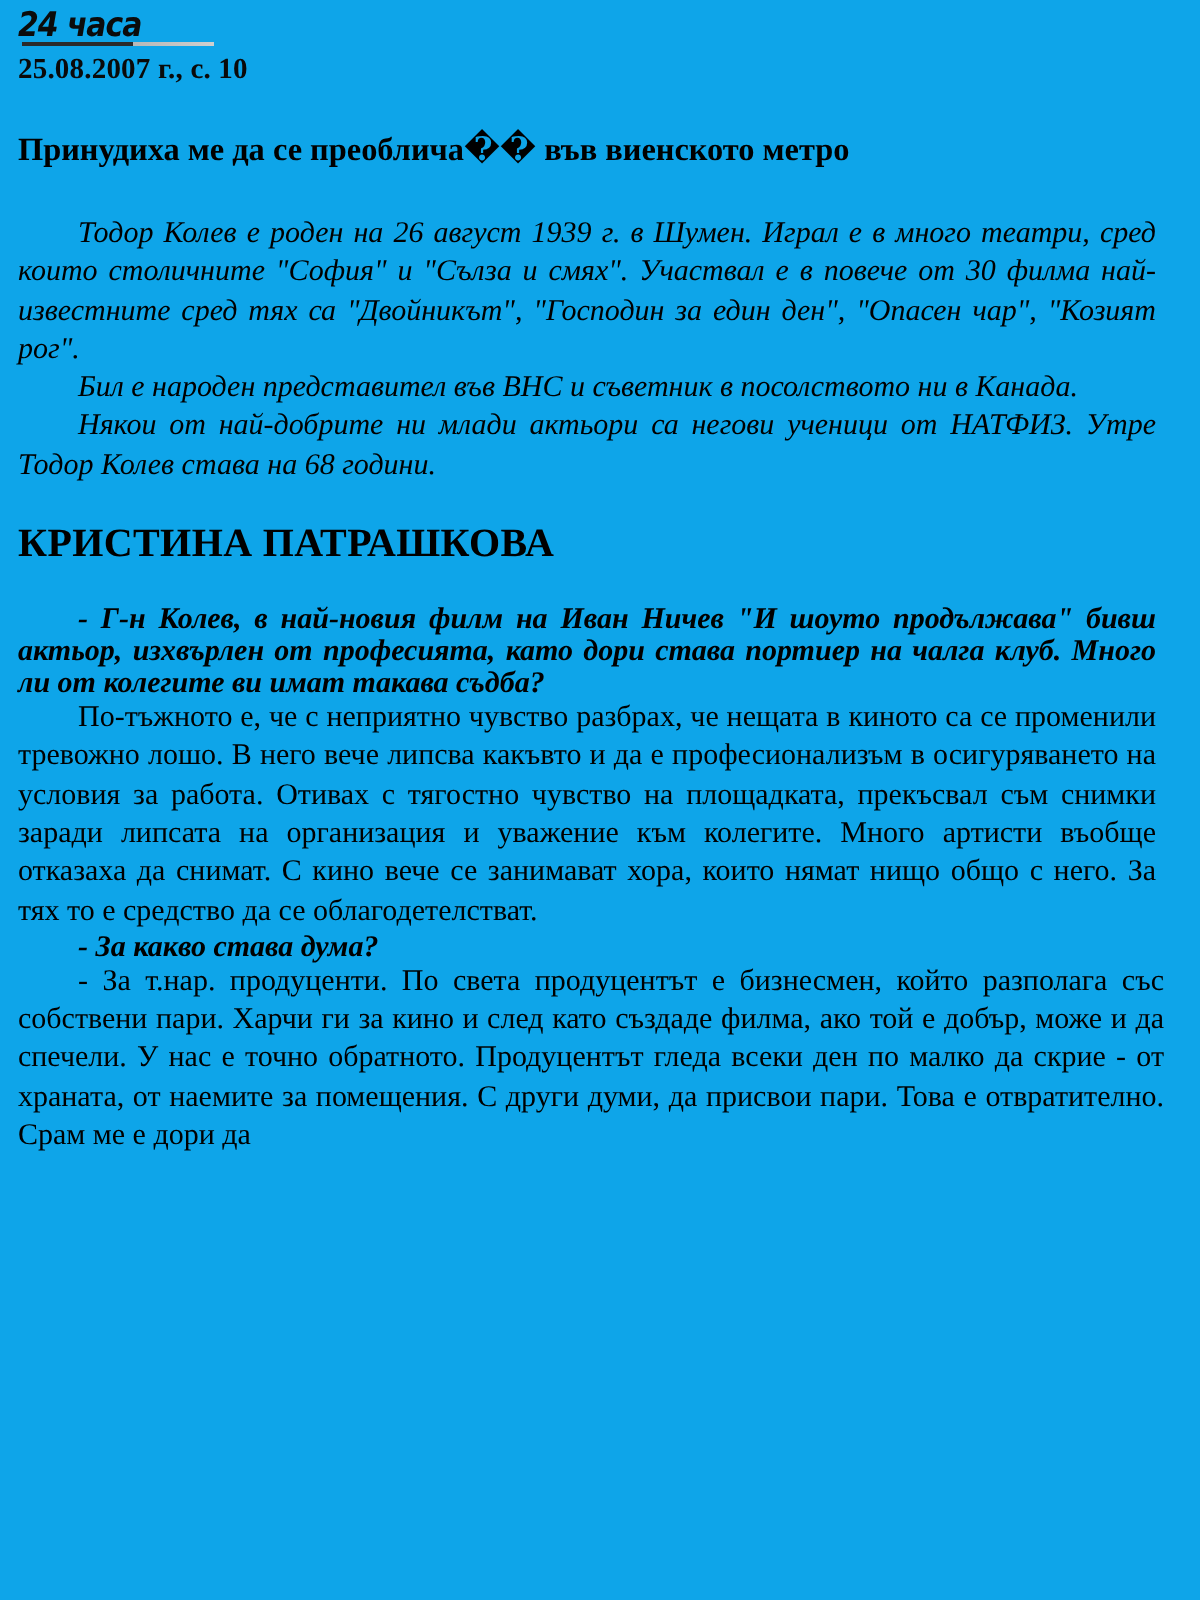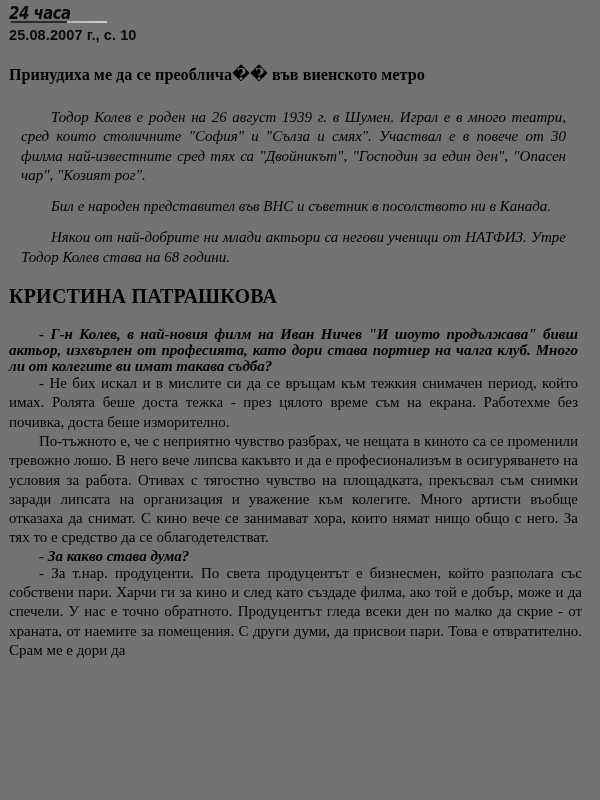--- a/index.html
+++ b/index.html
@@ -15,21 +15,21 @@
     color: #000000;
     -webkit-font-smoothing: antialiased;
   }
 
   .page {
     position: relative;
     width: 600px;
     height: 800px;
     padding: 0;
     box-sizing: border-box;
-    background: #737373;
+    background: #0ea5e9;
   }
 
   .inner {
     padding: 4px 12px 0 9px;
     box-sizing: border-box;
     width: 600px;
   }
 
   
   .masthead-row {
@@ -53,21 +53,21 @@
   .masthead-rule {
     position: absolute;
     left: 2px;
     top: 17px;
     width: 96px;
     height: 2px;
     background: linear-gradient(to right, #2b2b2b 0%, #2b2b2b 58%, #b8b8b8 58%, #cfcfcf 100%);
   }
 
   .dateline {
-    font-family: Liberation Sans, sans-serif;
+    font-family: Liberation Serif, serif;
     font-weight: bold;
     font-size: 14.5px;
     line-height: 18px;
     letter-spacing: 0.1px;
     margin: 2px 0 0 0;
     color: #0a0a0a;
   }
 
   
   .headline {
@@ -98,21 +98,21 @@
   }
 
   
   .lead {
     font-style: italic;
     font-weight: normal;
     font-size: 15px;
     line-height: 19.3px;
     text-align: justify;
     text-indent: 30px;
-    margin: 12px;
+    margin: 0;
     padding-right: 10px;
     color: #000;
     font-family: Liberation Serif, serif;
   }
   .lead.first { margin-top: 22px; }
 
   
   .byline {
     font-weight: bold;
     font-style: normal;
@@ -169,19 +169,18 @@
     <h2 class="subhead-upright">Принудиха ме да се преоблича�� във виенското метро</h2>
 
 
     <p class="lead first">Тодор Колев е роден на 26 август 1939 г. в Шумен. Играл е в много театри, сред които столичните "София" и "Сълза и смях". Участвал е в повече от 30 филма най-известните сред тях са "Двойникът", "Господин за един ден", "Опасен чар", "Козият рог".</p>
     <p class="lead">Бил е народен представител във ВНС и съветник в посолството ни в Канада.</p>
     <p class="lead">Някои от най-добрите ни млади актьори са негови ученици от НАТФИЗ. Утре Тодор Колев става на 68 години.</p>
 
     <div class="byline">КРИСТИНА ПАТРАШКОВА</div>
 
     <p class="question">- Г-н Колев, в най-новия филм на Иван Ничев "И шоуто продължава" бивш актьор, изхвърлен от професията, като дори става портиер на чалга клуб. Много ли от колегите ви имат такава съдба?</p>
-    <p class="answer">- Не бих искал и в мислите си да се връщам към тежкия снимачен период, който имах. Ролята беше доста тежка - през цялото време съм на екрана. Работехме без почивка, доста беше изморително.</p>
     <p class="answer">По-тъжното е, че с неприятно чувство разбрах, че нещата в киното са се променили тревожно лошо. В него вече липсва какъвто и да е професионализъм в осигуряването на условия за работа. Отивах с тягостно чувство на площадката, прекъсвал съм снимки заради липсата на организация и уважение към колегите. Много артисти въобще отказаха да снимат. С кино вече се занимават хора, които нямат нищо общо с него. За тях то е средство да се облагодетелстват.</p>
     <p class="question tight">- За какво става дума?</p>
     <p class="answer last">- За т.нар. продуценти. По света продуцентът е бизнесмен, който разполага със собствени пари. Харчи ги за кино и след като създаде филма, ако той е добър, може и да спечели. У нас е точно обратното. Продуцентът гледа всеки ден по малко да скрие - от храната, от наемите за помещения. С други думи, да присвои пари. Това е отвратително. Срам ме е дори да</p>
 
   </div>
 </div>
 
 </body></html>

